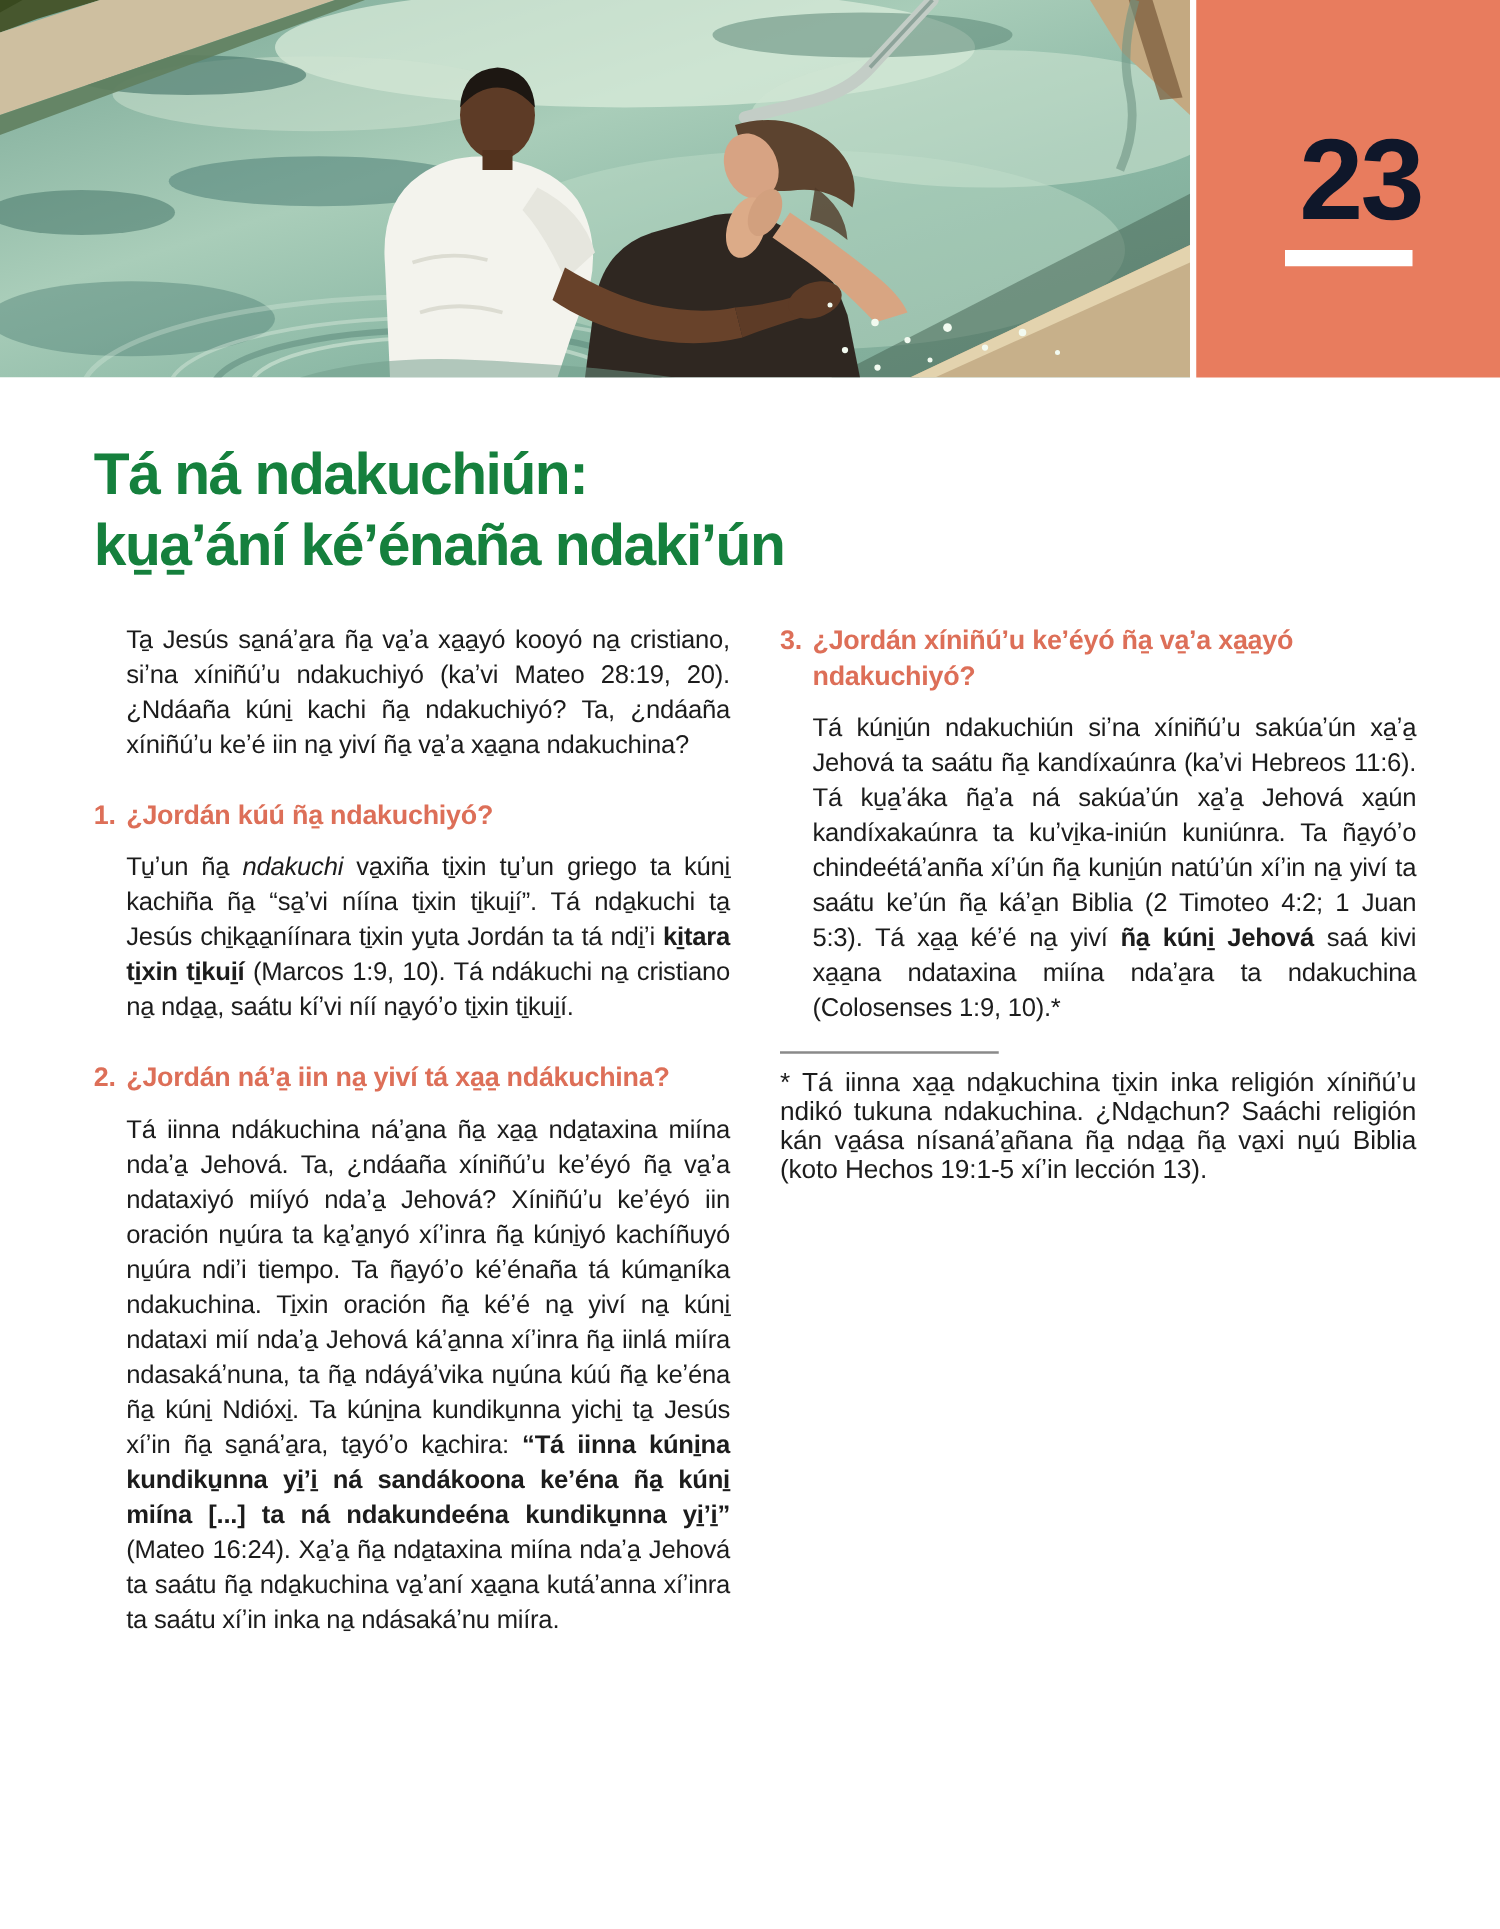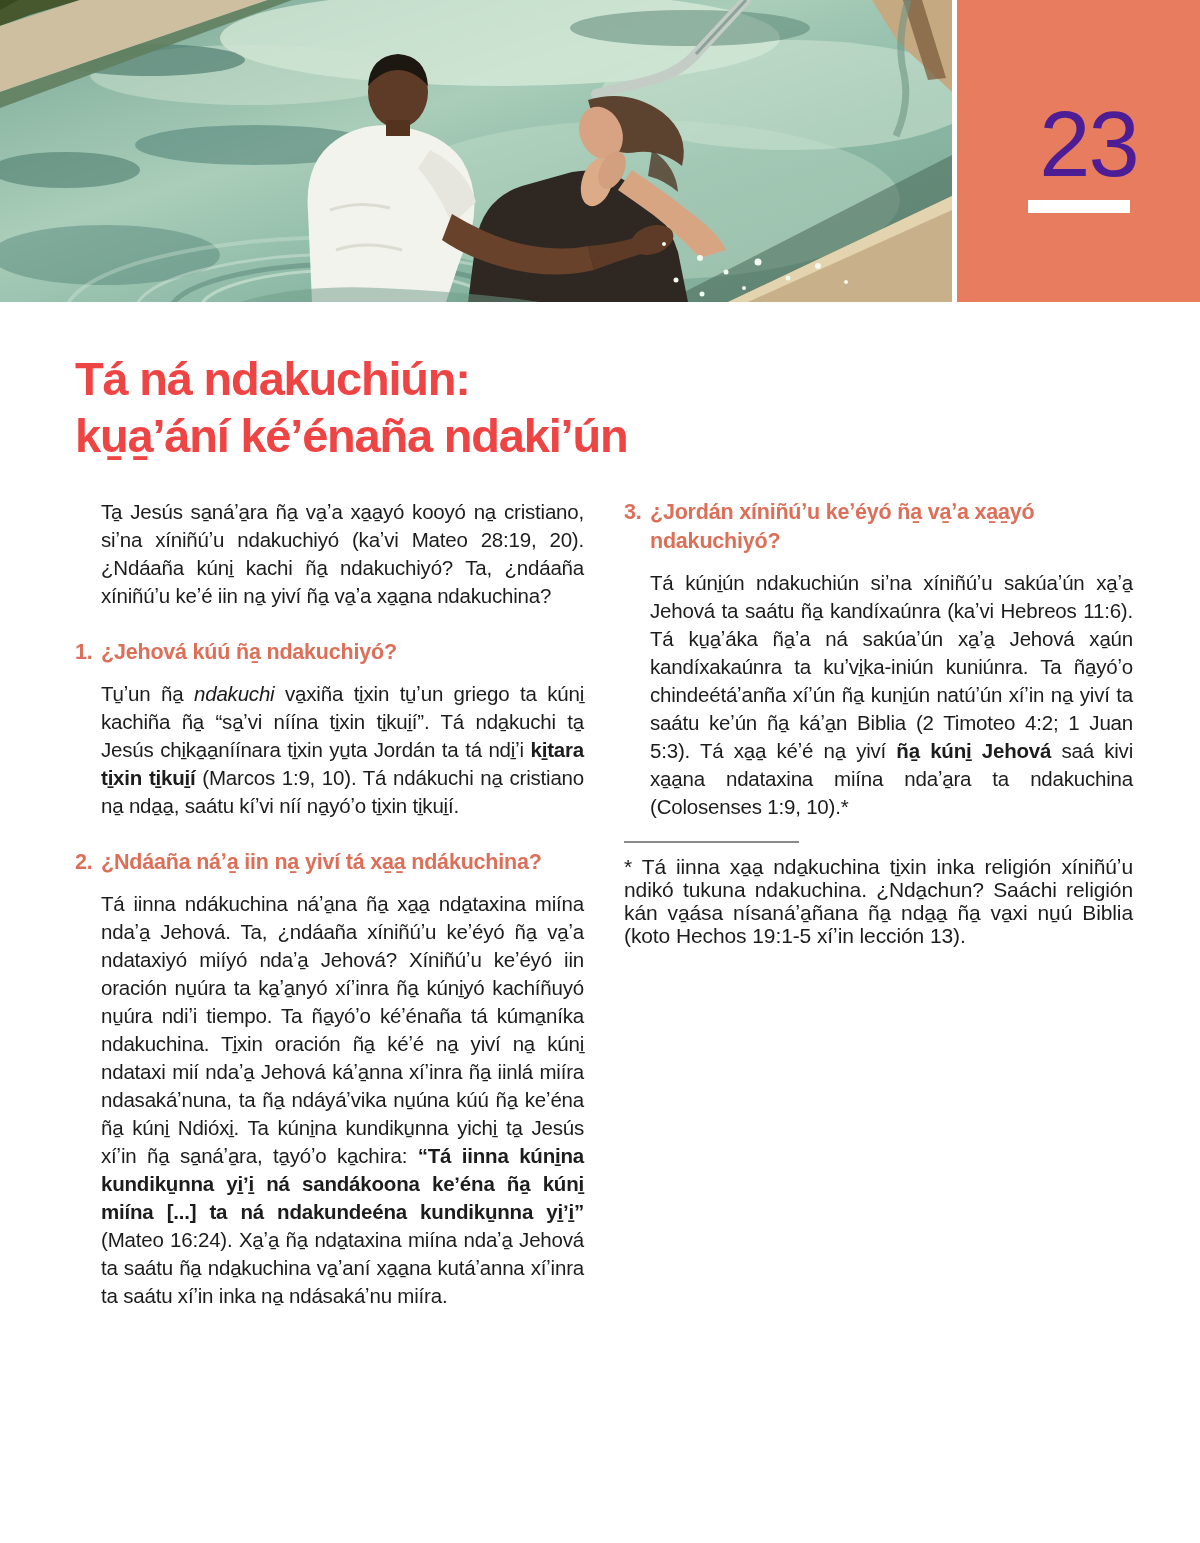--- a/index.html
+++ b/index.html
@@ -17,32 +17,32 @@
   .hero{position:relative;width:1200px;height:302px;}
   .photo{position:absolute;left:0;top:0;width:952px;height:302px;overflow:hidden;}
   .photo svg{display:block;width:100%;height:100%;}
   .lesson-badge{
     position:absolute;right:0;top:0;width:243px;height:302px;
     background:var(--accent,#e87c5e);
   }
   .lesson-number{
     position:absolute;left:0;right:0;top:98px;
     text-align:center;
-    font-size:92px;font-weight:400;line-height:1;
-    letter-spacing:-2px;color:#4c1d95;padding-left:20px;
+    font-size:92px;font-weight:700;line-height:1;
+    letter-spacing:-2px;color:#0f172a;padding-left:20px;
   }
   .lesson-underline{
     position:absolute;left:50%;top:200px;margin-left:-51px;
     width:102px;height:13px;background:#ffffff;
   }
   
   h1.page-title{
     margin:48px 67px 0 75px;
     font-size:47px;line-height:57px;font-weight:700;
-    letter-spacing:-1.2px;color:#ef4444;
+    letter-spacing:-1.2px;color:#15803d;
   }
   
   .columns{
     display:flex;gap:40px;
     margin:34px 67px 0 75px;
   }
   .col{width:517px;}
   p.intro,p.body{
     margin:0 0 0 26px;
     font-size:20.5px;line-height:28px;
@@ -176,29 +176,29 @@
   </h1>
 
   <main class="columns">
 
     <div class="col">
       <p class="intro">Ta̱ Jesús sa̱náʼa̱ra ña̱ va̱ʼa xa̱a̱yó kooyó na̱ cristiano, siʼna xíniñúʼu ndakuchiyó (kaʼvi Mateo 28:19, 20). ¿Ndáaña kúni̱ kachi ña̱ ndakuchiyó? Ta, ¿ndáaña xíniñúʼu keʼé iin na̱ yiví ña̱ va̱ʼa xa̱a̱na ndakuchina?</p>
 
       <div class="section">
         <h2 class="q">
           <span class="qnum">1.</span>
-          <span>¿Jehová kúú ña̱ ndakuchiyó?</span>
+          <span>¿Jordán kúú ña̱ ndakuchiyó?</span>
         </h2>
         <p class="body"><span>Tu̱ʼun ña̱ </span><span class="it">ndakuchi</span><span> va̱xiña ti̱xin tu̱ʼun griego ta kúni̱ kachiña ña̱ “sa̱ʼvi níína ti̱xin ti̱kui̱í”. Tá nda̱kuchi ta̱ Jesús chi̱ka̱a̱níínara ti̱xin yu̱ta Jordán ta tá ndi̱ʼi </span><span class="bd">ki̱tara ti̱xin ti̱kui̱í</span><span> (Marcos 1:9, 10). Tá ndákuchi na̱ cristiano na̱ nda̱a̱, saátu kíʼvi níí na̱yóʼo ti̱xin ti̱kui̱í.</span></p>
       </div>
 
       <div class="section">
         <h2 class="q">
           <span class="qnum">2.</span>
-          <span>¿Ndáaña náʼa̱ iin na̱ yiví tá xa̱a̱ ndákuchina?</span>
+          <span>¿Jordán náʼa̱ iin na̱ yiví tá xa̱a̱ ndákuchina?</span>
         </h2>
         <p class="body"><span>Tá iinna ndákuchina náʼa̱na ña̱ xa̱a̱ nda̱taxina miína ndaʼa̱ Jehová. Ta, ¿ndáaña xíniñúʼu keʼéyó ña̱ va̱ʼa ndataxiyó miíyó ndaʼa̱ Jehová? Xíniñúʼu keʼéyó iin oración nu̱úra ta ka̱ʼa̱nyó xíʼinra ña̱ kúni̱yó kachíñuyó nu̱úra ndiʼi tiempo. Ta ña̱yóʼo kéʼénaña tá kúma̱níka ndakuchina. Ti̱xin oración ña̱ kéʼé na̱ yiví na̱ kúni̱ ndataxi mií ndaʼa̱ Jehová káʼa̱nna xíʼinra ña̱ iinlá miíra ndasakáʼnuna, ta ña̱ ndáyáʼvika nu̱úna kúú ña̱ keʼéna ña̱ kúni̱ Ndióxi̱. Ta kúni̱na kundiku̱nna yichi̱ ta̱ Jesús xíʼin ña̱ sa̱náʼa̱ra, ta̱yóʼo ka̱chira: </span><span class="bd">“Tá iinna kúni̱na kundiku̱nna yi̱ʼi̱ ná sandákoona keʼéna ña̱ kúni̱ miína [...] ta ná ndakundeéna kundiku̱nna yi̱ʼi̱”</span><span> (Mateo 16:24). Xa̱ʼa̱ ña̱ nda̱taxina miína ndaʼa̱ Jehová ta saátu ña̱ nda̱kuchina va̱ʼaní xa̱a̱na kutáʼanna xíʼinra ta saátu xíʼin inka na̱ ndásakáʼnu miíra.</span></p>
       </div>
     </div>
 
     <div class="col">
       <div class="section">
         <h2 class="q">
           <span class="qnum">3.</span>
           <span>¿Jordán xíniñúʼu keʼéyó ña̱ va̱ʼa xa̱a̱yó ndakuchiyó?</span>

